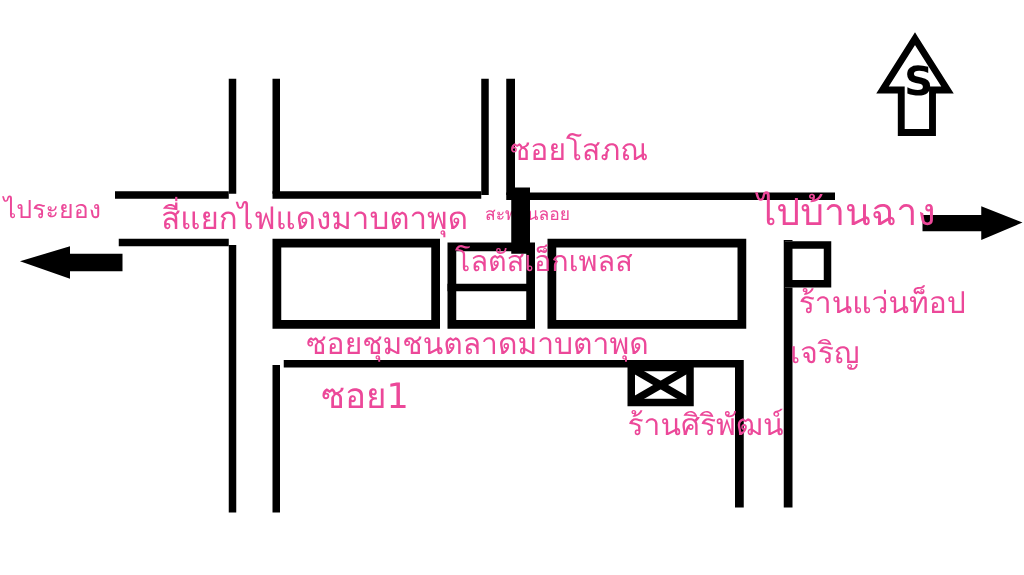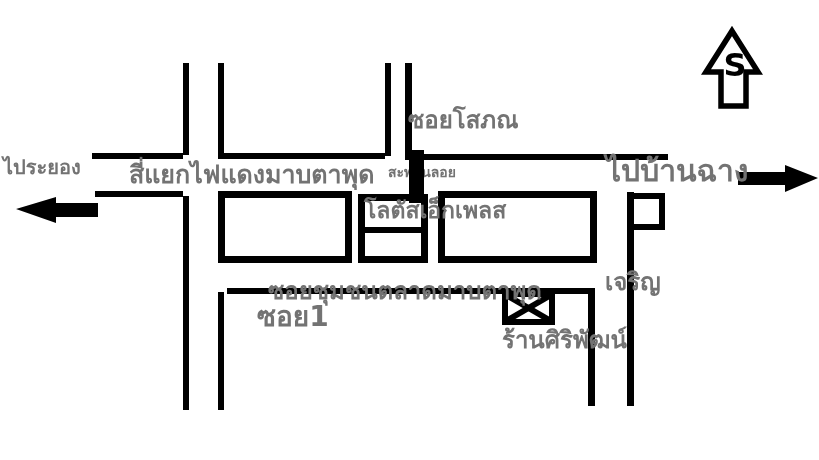--- a/index.html
+++ b/index.html
@@ -6,22 +6,22 @@
   #stage{
     position:relative;
     width:819px;height:460px;
     background:#ffffff;
     overflow:hidden;
     font-family:"DejaVu Sans","Liberation Sans",sans-serif;
   }
   .ink{position:absolute;background:#000;}
   .label{
     position:absolute;
-    color:#737373;
-    font-weight:bold;
+    color:#ec4899;
+    font-weight:normal;
     white-space:nowrap;
     line-height:1.1;
     z-index:5;
   }
   .building{
     position:absolute;
     border:7px solid #000;
     background:#fff;
     box-sizing:border-box;
     z-index:1;
@@ -80,18 +80,19 @@
     <path d="M30,5 L56,46 L44,46 L44,80 L19,80 L19,46 L4,46 Z" fill="#ffffff" stroke="#000000" stroke-width="5.5" stroke-linejoin="miter"></path>
     <text x="33" y="50" text-anchor="middle" font-size="32" font-weight="bold" fill="#000000" font-family="DejaVu Sans, Liberation Sans, sans-serif" id="compass-letter-text">S</text>
   </svg>
 
   <div class="label" style="left:3px;top:156px;font-size:20px;">ไประยอง</div>
   <div class="label" style="left:129px;top:161px;font-size:25px;">สี่แยกไฟแดงมาบตาพุด</div>
   <div class="label" style="left:388px;top:165px;font-size:14px;z-index:2;">สะพานลอย</div>
   <div class="label" style="left:408px;top:107px;font-size:24px;">ซอยโสภณ</div>
   <div class="label" style="left:606px;top:154px;font-size:30px;">ไปบ้านฉาง</div>
   <div class="label" style="left:364px;top:198px;font-size:23px;">โลตัสเอ็กเพลส</div>
-  <div class="label" style="left:268px;top:262px;font-size:24px;margin-top:16px;">ซอยชุมชนตลาดมาบตาพุด</div>
+  <div class="label" style="left:245px;top:262px;font-size:24px;">ซอยชุมชนตลาดมาบตาพุด</div>
   <div class="label" style="left:257px;top:302px;font-size:28px;">ซอย1</div>
-  <div class="label" style="left:605px;top:269px;font-size:24px;">เจริญ</div>
+  <div class="label" style="left:639px;top:229px;font-size:24px;">ร้านแว่นท็อป</div>
+  <div class="label" style="left:632px;top:269px;font-size:24px;">เจริญ</div>
   <div class="label" style="left:454px;top:327px;font-size:24px;margin-left:48px;">ร้านศิริพัฒน์</div>
 
 </div>
 
 </body></html>

